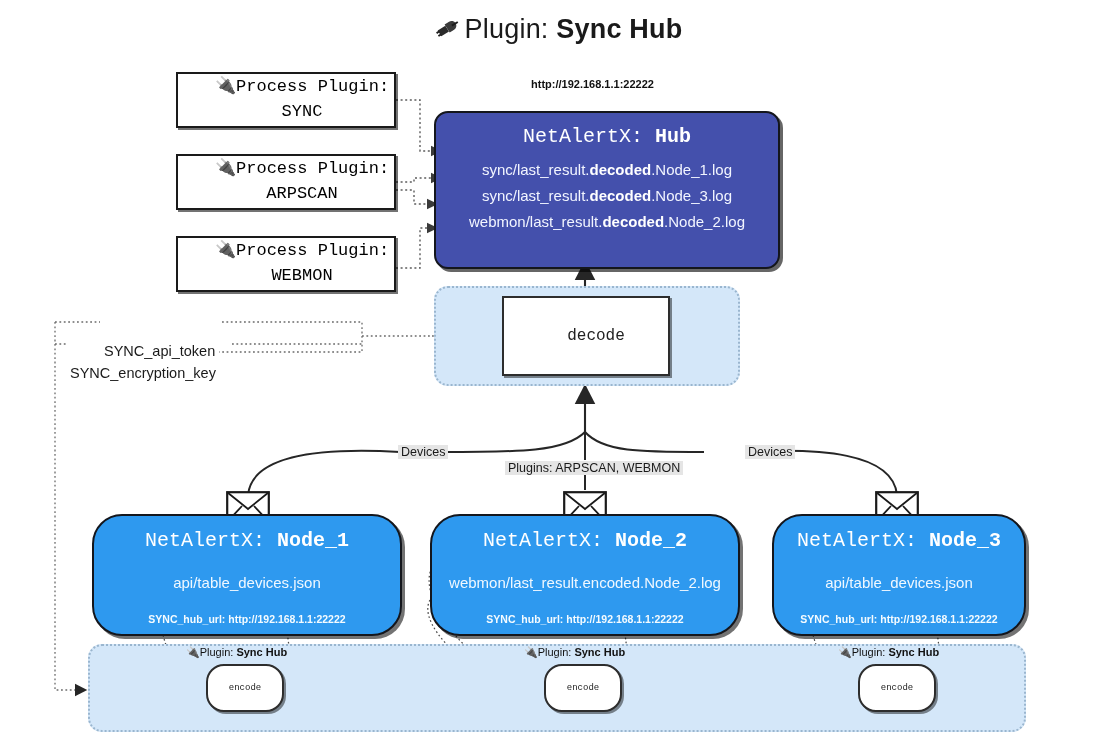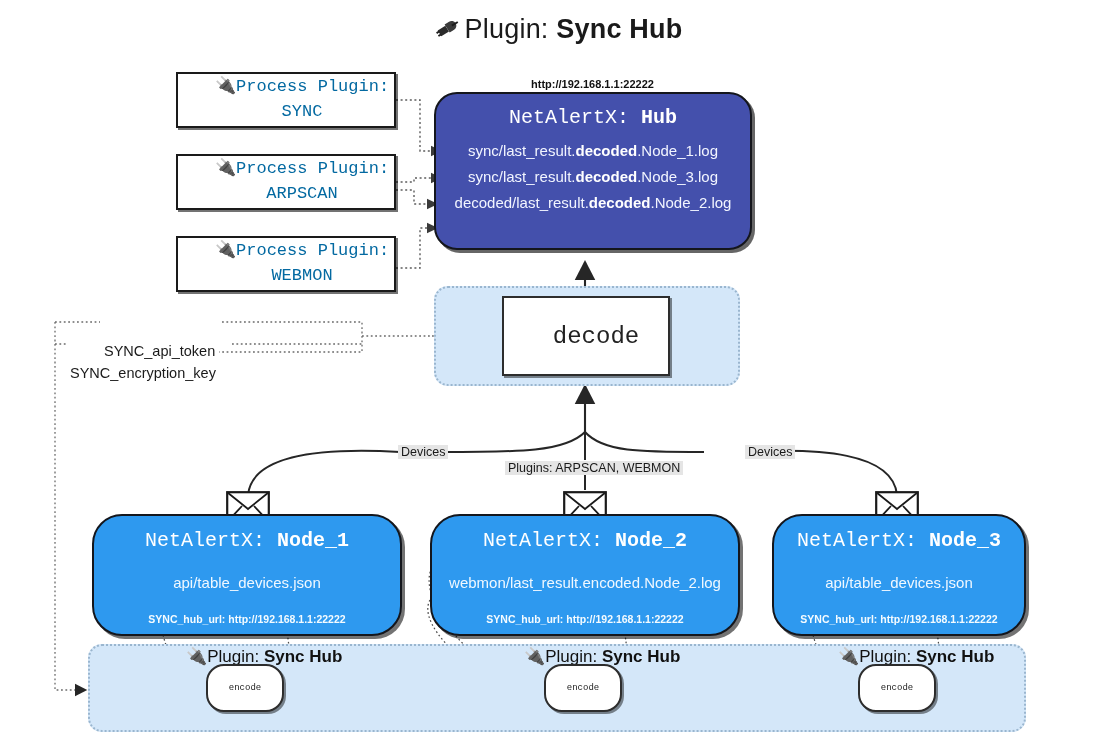--- a/index.html
+++ b/index.html
@@ -7,21 +7,21 @@
        font-family:"Liberation Sans",sans-serif;color:#111;}
   #stage{position:relative;width:1117px;height:754px;}
   svg#wires{position:absolute;left:0;top:0;width:1117px;height:754px;pointer-events:none;}
 
   .ttl{position:absolute;left:0;top:14px;width:1117px;text-align:center;
        font-size:27px;font-weight:400;color:#1a1a1a;letter-spacing:.2px;}
   .ttl b{font-weight:700;}
   .plugicon{display:inline-block;transform:translateY(2px);margin-right:4px;}
 
   .pbox{position:absolute;box-sizing:border-box;background:#fff;border:2px solid #1a1a1a;
-        font-family:"Liberation Mono","DejaVu Sans Mono",monospace;font-size:17px;color:#0369a1;
+        font-family:"Liberation Mono","DejaVu Sans Mono",monospace;font-size:17px;color:#000000;
         display:flex;flex-direction:column;align-items:center;justify-content:center;
         line-height:1.45;box-shadow:2px 2px 0 rgba(0,0,0,.55);padding-left:32px;}
   .pbox .l1{white-space:nowrap;}
   .pbox .l2{white-space:nowrap;}
 
   .huburl{position:absolute;font-size:11px;font-weight:700;color:#111;white-space:nowrap;}
 
   .hub{position:absolute;box-sizing:border-box;background:#4450ac;border:2.5px solid #14161c;
        border-radius:14px;box-shadow:3px 3px 0 rgba(0,0,0,.6);
        display:flex;flex-direction:column;align-items:center;padding-top:12px;}
@@ -30,39 +30,39 @@
   .hub .hname b{font-weight:700;}
   .hub .hrow{font-size:15px;color:#f2f5ff;line-height:1.72;white-space:nowrap;}
   .hub .hrow b{font-weight:700;color:#fff;}
 
   .lightwrap{position:absolute;box-sizing:border-box;background:#d4e7f9;
              border:2px dotted #9ab6cf;border-radius:14px;}
   .whitebox{position:absolute;box-sizing:border-box;background:#fff;border:2px solid #2d2d2d;
             display:flex;align-items:center;justify-content:center;
             font-family:"Liberation Mono","DejaVu Sans Mono",monospace;color:#222;
             box-shadow:2px 2px 0 rgba(0,0,0,.45);}
-  .decodebox{font-size:24px;padding-left:20px;}
+  .decodebox{font-size:16px;padding-left:20px;}
   .encodebox{font-size:9px;border-radius:18px;}
 
   .node{position:absolute;box-sizing:border-box;background:#2e99ef;border:2.5px solid #14161c;
         border-radius:30px;box-shadow:3px 3px 0 rgba(0,0,0,.55);
         display:flex;flex-direction:column;align-items:center;}
   .node .nname{font-family:"Liberation Mono","DejaVu Sans Mono",monospace;font-size:20px;color:#fff;
                margin-top:13px;white-space:nowrap;}
   .node .nname b{font-weight:700;}
   .node .nrows{flex:1;display:flex;flex-direction:column;align-items:center;justify-content:center;
                width:100%;gap:8px;}
   .node .nrow{font-size:15px;color:#f0f8ff;white-space:nowrap;}
   .node .nurl{font-size:10.5px;font-weight:700;color:#f4fbff;margin-bottom:9px;white-space:nowrap;}
 
   .edgelbl{position:absolute;font-size:12.5px;color:#1a1a1a;white-space:nowrap;background:#e5e5e5;
            padding:0 3px;}
   .varlbl{position:absolute;font-size:14.5px;color:#1a1a1a;white-space:nowrap;background:#fff;
           padding:0 4px;margin-top:30px;}
-  .sublbl{position:absolute;font-size:17px;color:#111;white-space:nowrap;text-align:center;}
+  .sublbl{position:absolute;font-size:11px;color:#111;white-space:nowrap;text-align:center;}
   .sublbl b{font-weight:700;}
   .env{position:absolute;}
 </style>
 </head>
 <body>
 
 <div id="stage">
 
   <div class="ttl">
     <span class="plugicon">
@@ -166,32 +166,32 @@
 
   <div class="pbox" style="left:176px;top:236px;width:220px;height:56px;">
     <div class="l1">
       <span>🔌</span><span>Process Plugin:</span>
     </div>
     <div class="l2">WEBMON</div>
   </div>
 
   <div class="huburl" style="left:531px;top:78px;">http://192.168.1.1:22222</div>
 
-  <div class="hub" style="left:434px;top:92px;width:318px;height:158px;border-radius:23px;">
+  <div class="hub" style="left:434px;top:111px;width:346px;height:158px;">
     <div class="hname">
       <span>NetAlertX:</span> <b>Hub</b>
     </div>
     <div class="hrow">
       <span>sync/last_result.</span><b>decoded</b><span>.Node_1.log</span>
     </div>
     <div class="hrow">
       <span>sync/last_result.</span><b>decoded</b><span>.Node_3.log</span>
     </div>
     <div class="hrow">
-      <span>decoded/last_result.</span><b>decoded</b><span>.Node_2.log</span>
+      <span>webmon/last_result.</span><b>decoded</b><span>.Node_2.log</span>
     </div>
   </div>
 
   <div class="lightwrap" style="left:434px;top:286px;width:306px;height:100px;"></div>
   <div class="whitebox decodebox" style="left:502px;top:296px;width:168px;height:80px;">decode</div>
 
   <div class="varlbl" style="left:100px;top:313px;">SYNC_api_token</div>
   <div class="varlbl" style="left:66px;top:335px;">SYNC_encryption_key</div>
 
   <div class="edgelbl" style="left:398px;top:445px;">Devices</div>

